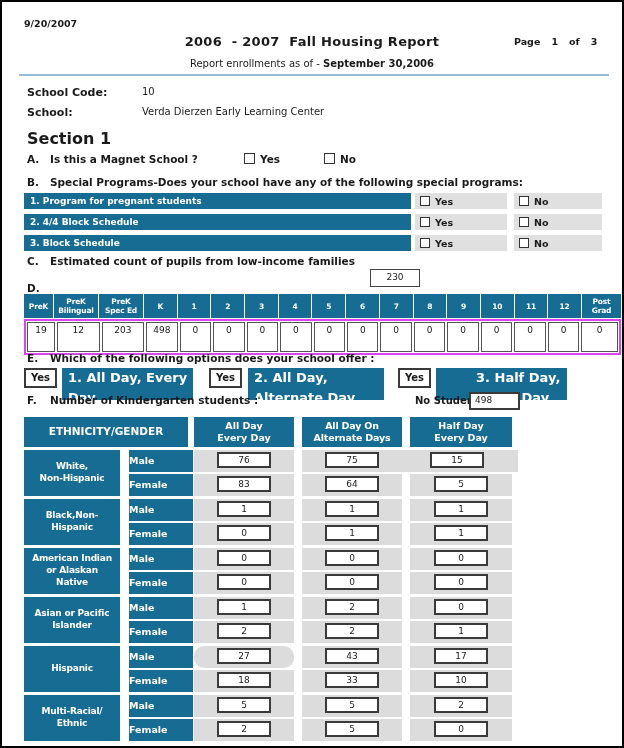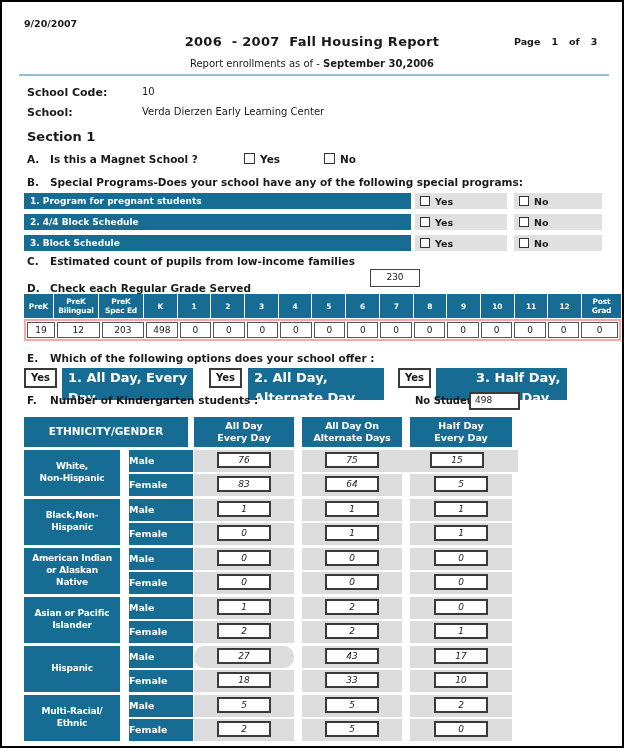--- a/index.html
+++ b/index.html
@@ -23,21 +23,21 @@
   .pageinfo span{margin-right:11px;}
   .pageinfo span:last-child{margin-right:0;}
   .subtitle{left:0;right:0;top:56px;text-align:center;font-size:10px;}
   .subtitle b{font-size:10px;}
   .rule{left:17px;width:590px;top:72px;height:2px;background:var(--rule);}
   
   .info-label{font-weight:bold;font-size:11px;left:25px;}
   .info-value{font-size:10px;left:140px;}
   .r1{top:84px;} .r2{top:104px;}
   
-  .sec-head{left:25px;top:127px;font-weight:bold;font-size:13px;}
+  .sec-head{left:25px;top:127px;font-weight:bold;font-size:16px;}
   .letter{position:absolute;left:25px;font-weight:bold;font-size:10.5px;}
   .ltext{position:absolute;left:48px;font-weight:bold;font-size:10.5px;}
   .yA{top:151px;} .yB{top:174px;} .yC{top:253px;} .yD{top:280px;} .yE{top:350px;} .yF{top:392px;}
   
   .cb{display:inline-block;width:9px;height:9px;background:#fff;border:1.5px solid #333;vertical-align:-1px;margin-right:5px;}
   .cbg{position:absolute;top:151px;font-weight:bold;font-size:10.5px;}
   .cbg1{left:242px;} .cbg2{left:322px;}
   
   .b-row{position:absolute;left:0;width:100%;height:16px;}
   .b1{top:191px;} .b2{top:212px;} .b3{top:233px;}
@@ -49,21 +49,21 @@
   .strip-yes{left:413px;width:92px;} .strip-no{left:512px;width:88px;}
   
   .c-box{left:368px;top:249px;width:50px;height:18px;background:#fff;border:1.5px solid #444;box-sizing:border-box;
          text-align:center;font-size:9px;line-height:14px;margin-top:18px;}
   
   .gh-row{left:22px;top:292px;width:597px;height:24px;display:flex;}
   .gh-cell{background:var(--teal);color:#fff;font-weight:bold;font-size:7.5px;letter-spacing:-.2px;
            display:flex;align-items:center;justify-content:center;text-align:center;white-space:pre-line;
            line-height:1.2;border-right:1px solid #fff;box-sizing:border-box;flex:0 1 auto;}
   .gh-cell:last-child{border-right:none;}
-  .gv-row{left:22px;top:317px;width:597px;height:22px;border:2px solid #fca5a5;box-sizing:border-box;
+  .gv-row{left:22px;top:317px;width:597px;height:36px;border:2px solid #d946ef;box-sizing:border-box;
           display:flex;background:#fff;}
   .gv-cell{box-sizing:border-box;padding:1px;flex:0 1 auto;}
   .gv-box{height:100%;border:1px solid #555;box-sizing:border-box;background:#fff;
           text-align:center;font-size:9px;line-height:14px;}
   
   .yes-box{position:absolute;top:366px;width:33px;height:20px;background:#fff;border:2px solid #3a3a3a;
            box-sizing:border-box;font-weight:bold;font-size:10px;text-align:center;line-height:15px;}
   .e-bar{position:absolute;top:366px;height:32px;background:var(--teal);color:#fff;font-weight:bold;
          font-size:13px;line-height:20px;padding-left:6px;box-sizing:border-box;}
   .e1b{left:22px;} .e1l{left:60px;width:131px;}
@@ -80,21 +80,21 @@
   .eh-c1{left:192px;width:100px;font-size:9.5px;}
   .eh-c2{left:300px;width:100px;font-size:9.5px;letter-spacing:-.2px;}
   .eh-c3{left:408px;width:102px;font-size:9.5px;}
   .eg{position:absolute;left:22px;width:590px;height:46px;}
   .eg-name{position:absolute;left:0;top:0;width:96px;height:46px;background:var(--teal);color:#fff;
            font-weight:bold;font-size:9px;text-align:center;white-space:pre-line;line-height:1.3;
            display:flex;align-items:center;justify-content:center;letter-spacing:-.2px;}
   .eg-row{position:absolute;left:0;width:100%;height:22px;}
   .eg-gender{position:absolute;left:105px;width:64px;height:22px;background:var(--teal);color:#fff;
              font-weight:bold;font-size:9.5px;line-height:22px;}
-  .eg-strip{position:absolute;top:0;width:100px;height:22px;background:var(--cellgray);font-style:italic;}
+  .eg-strip{position:absolute;top:0;width:100px;height:22px;background:var(--cellgray);}
   .eg-box{width:54px;height:16px;margin:2px auto 0;background:#fff;border:2px solid #3a3a3a;box-sizing:border-box;
           text-align:center;font-size:9px;line-height:12px;}
 </style>
 </head>
 <body>
 
 <div class="page">
 
   <div class="abs date">9/20/2007</div>
   <div class="abs title">2006  - 2007  Fall Housing Report</div>
@@ -149,21 +149,20 @@
         <span class="cb"></span>
         <span>No</span>
       </div>
   </div>
 
   <span class="letter yC">C.</span>
   <span class="ltext yC">Estimated count of pupils from low-income families</span>
   <div class="abs c-box">230</div>
 
   <span class="letter yD">D.</span>
-  <span class="ltext yD">Check each Regular Grade Served</span>
   <div class="abs gh-row" id="grade-header">
       <div class="gh-cell" style="width: 30px;">PreK</div>
       <div class="gh-cell" style="width: 45px;">PreK
 Bilingual</div>
       <div class="gh-cell" style="width: 45px;">PreK
 Spec Ed</div>
       <div class="gh-cell" style="width: 33.7px;">K</div>
       <div class="gh-cell" style="width: 33.7px;">1</div>
       <div class="gh-cell" style="width: 33.7px;">2</div>
       <div class="gh-cell" style="width: 33.7px;">3</div>

